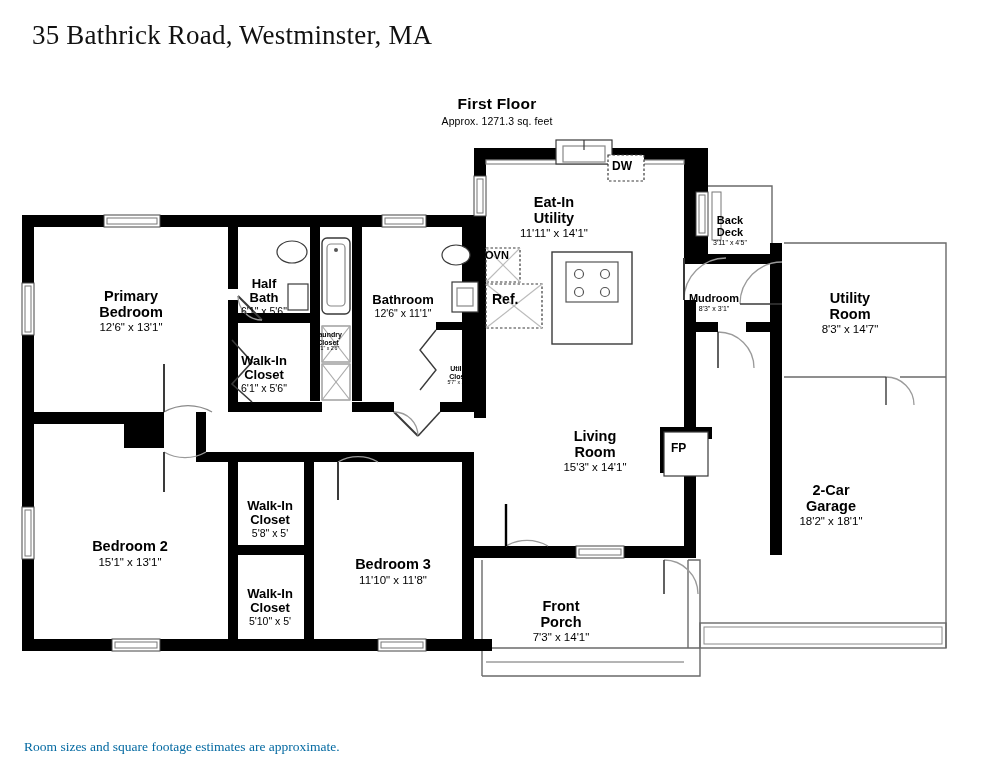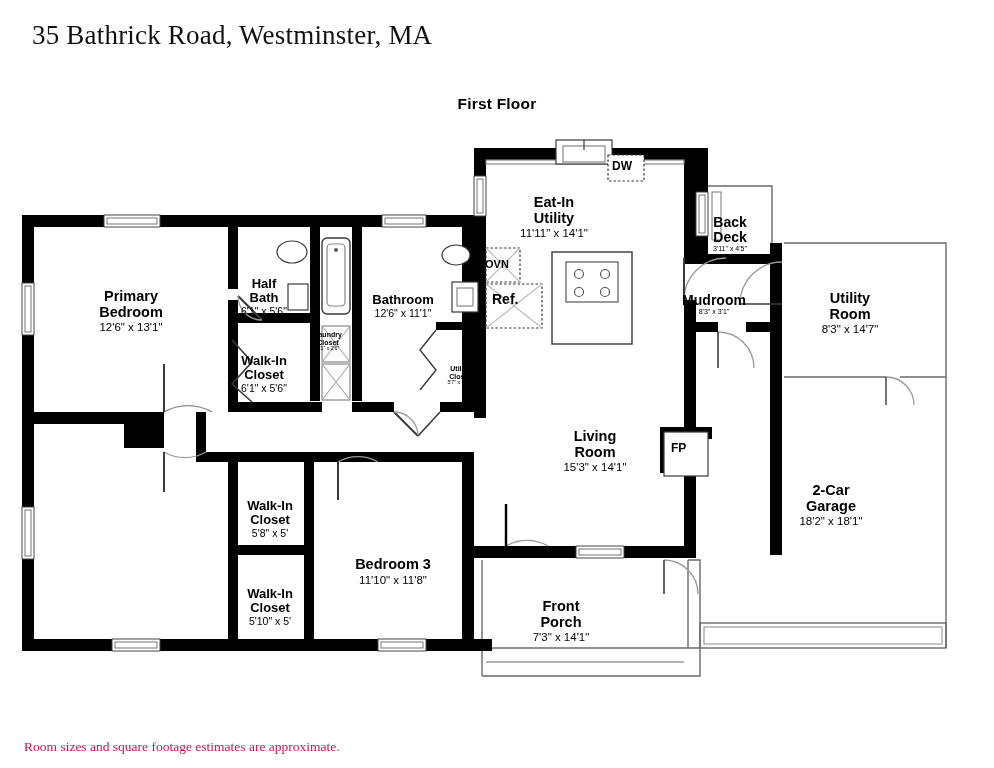--- a/index.html
+++ b/index.html
@@ -16,21 +16,21 @@
 
   .title{
     position:absolute;left:32px;top:20px;
     font-family:"Liberation Serif", serif;
     font-size:27px;font-weight:400;letter-spacing:.2px;
     color:#111;white-space:nowrap;
   }
   .footer{
     position:absolute;left:24px;top:739px;
     font-family:"Liberation Serif", serif;
-    font-size:13.5px;color:#be185d;white-space:nowrap;
+    font-size:13.5px;color:#0369a1;white-space:nowrap;
   }
   .floor-head{
     position:absolute;left:0;top:95px;width:994px;text-align:center;
     pointer-events:none;
   }
   .floor-head .fh-title{
     font-size:15.5px;font-weight:bold;letter-spacing:.2px;
   }
   .floor-head .fh-sub{
     font-size:10.5px;margin-top:2px;letter-spacing:.1px;
@@ -44,40 +44,41 @@
   .lbl{position:absolute;text-align:center;line-height:1.08;white-space:nowrap;margin-top:21px;}
   .lbl .nm{font-weight:bold;display:block;}
   .lbl .dm{display:block;}
 
   .lbl.big .nm{font-size:14.5px;}
   .lbl.big .dm{font-size:11.5px;margin-top:1px;}
 
   .lbl.mid .nm{font-size:13px;}
   .lbl.mid .dm{font-size:10.5px;margin-top:1px;}
 
-  .lbl.sm .nm{font-size:14px;}
+  .lbl.sm .nm{font-size:11px;}
   .lbl.sm .dm{font-size:7px;margin-top:0px;}
 
   .lbl.xs .nm{font-size:7px;}
   .lbl.xs .dm{font-size:5.2px;margin-top:0px;}
 
   .tag{position:absolute;font-weight:bold;white-space:nowrap;}
   .tag.t14{font-size:14px;}
   .tag.t12{font-size:12px;}
   .tag.t11{font-size:11px;}
 </style>
 </head>
 <body>
 
 <div id="page">
 
   <div class="title">35 Bathrick Road, Westminster, MA</div>
 
   <div class="floor-head">
     <div class="fh-title">First Floor</div>
+    <div class="fh-sub">Approx. 1271.3 sq. feet</div>
   </div>
 
   <div id="plan">
     <svg width="994" height="768" viewBox="0 0 994 768" xmlns="http://www.w3.org/2000/svg">
 
       <g fill="none" stroke="#6a6a6a" stroke-width="1.4">
 
         <path d="M784 243 H946 V648"></path>
         <path d="M784 243 V648" stroke="none"></path>
 
@@ -359,20 +360,24 @@
     <span class="nm">Room</span>
     <span class="dm">15'3" x 14'1"</span>
   </div>
 
   <div class="lbl big" style="left:772px;top:462px;width:118px;">
     <span class="nm">2-Car</span>
     <span class="nm">Garage</span>
     <span class="dm">18'2" x 18'1"</span>
   </div>
 
+  <div class="lbl big" style="left:68px;top:518px;width:124px;">
+    <span class="nm">Bedroom 2</span>
+    <span class="dm">15'1" x 13'1"</span>
+  </div>
 
   <div class="lbl mid" style="left:224px;top:478px;width:92px;">
     <span class="nm">Walk-In</span>
     <span class="nm">Closet</span>
     <span class="dm">5'8" x 5'</span>
   </div>
 
   <div class="lbl mid" style="left:224px;top:566px;width:92px;">
     <span class="nm">Walk-In</span>
     <span class="nm">Closet</span>
@@ -384,19 +389,19 @@
     <span class="dm">11'10" x 11'8"</span>
   </div>
 
   <div class="lbl big" style="left:506px;top:578px;width:110px;text-align:center;">
     <span class="nm">Front</span>
     <span class="nm">Porch</span>
     <span class="dm">7'3" x 14'1"</span>
   </div>
 
   <div class="tag t12" style="left:612px;top:159px;">DW</div>
-  <div class="tag t11" style="left:485px;top:258px;">OVN</div>
+  <div class="tag t11" style="left:485px;top:249px;">OVN</div>
   <div class="tag t14" style="left:492px;top:291px;">Ref.</div>
   <div class="tag t12" style="left:671px;top:441px;">FP</div>
 
   <div class="footer">Room sizes and square footage estimates are approximate.</div>
 
 </div>
 
 </body></html>

